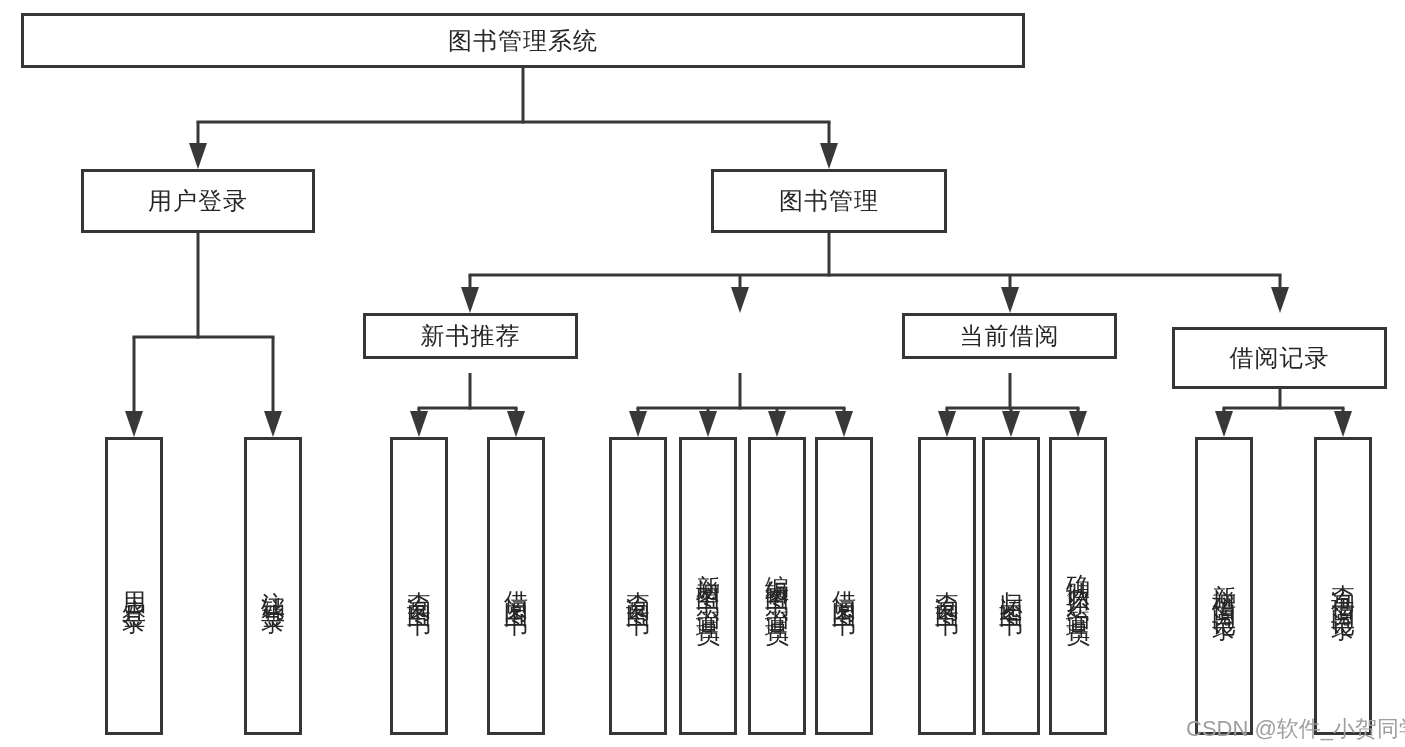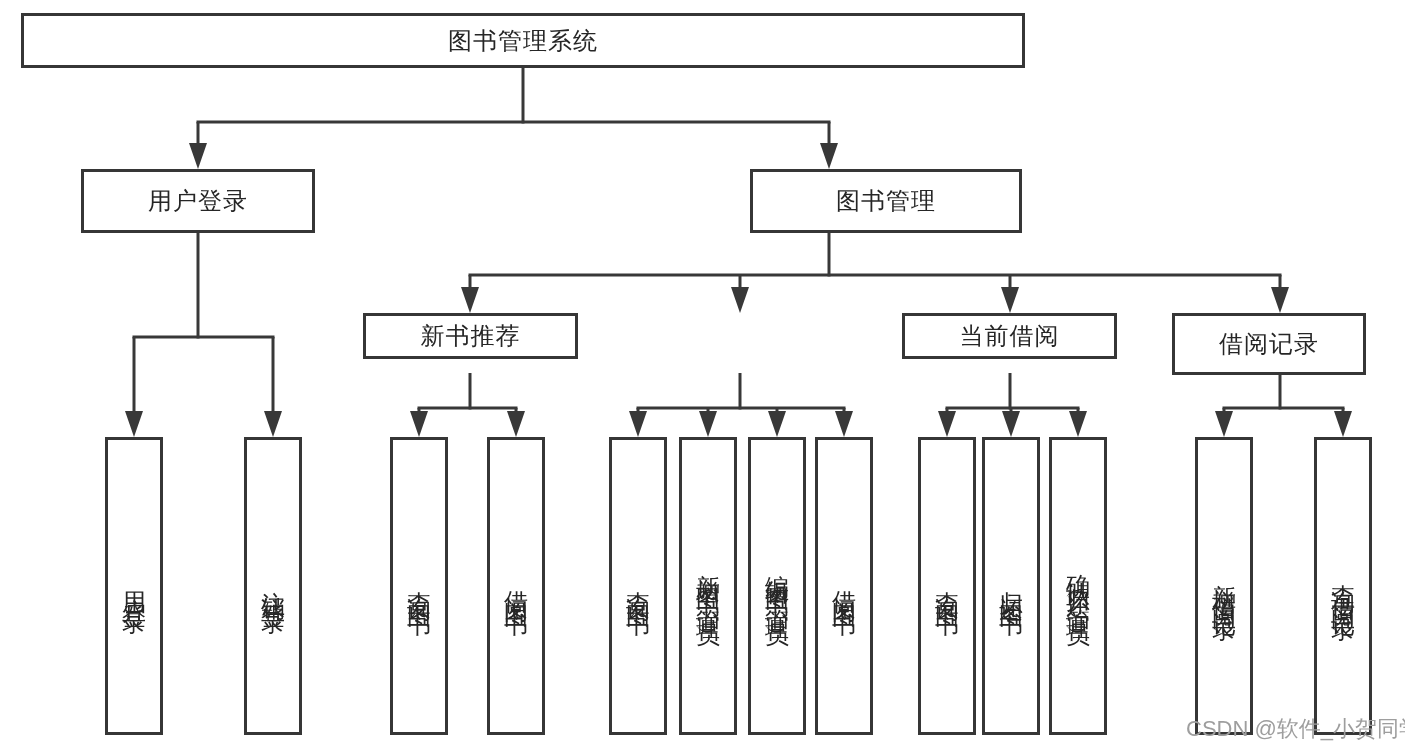--- a/index.html
+++ b/index.html
@@ -132,31 +132,31 @@
     </g>
   </svg>
 
   <div class="hbox" style="left:21px; top:13px; width:1004px; height:55px;align-items:center;">
     <span>图书管理系统</span>
   </div>
 
   <div class="hbox" style="left:81px; top:169px; width:234px; height:64px;">
     <span>用户登录</span>
   </div>
-  <div class="hbox" style="left:750px; top:169px; width:272px; height:64px;">
+  <div class="hbox" style="left:711px; top:169px; width:236px; height:64px;">
     <span>图书管理</span>
   </div>
 
   <div class="hbox" style="left:363px; top:313px; width:215px; height:46px;">
     <span>新书推荐</span>
   </div>
   <div class="hbox" style="left:902px; top:313px; width:215px; height:46px;">
     <span>当前借阅</span>
   </div>
-  <div class="hbox" style="left:1172px; top:313px; width:194px; height:62px;">
+  <div class="hbox" style="left:1172px; top:327px; width:215px; height:62px;">
     <span>借阅记录</span>
   </div>
 
   <div class="vbox" style="left:105px;">
     <span>用户登录</span>
   </div>
   <div class="vbox" style="left:244px;">
     <span>注销登录</span>
   </div>
   <div class="vbox" style="left:390px;">

